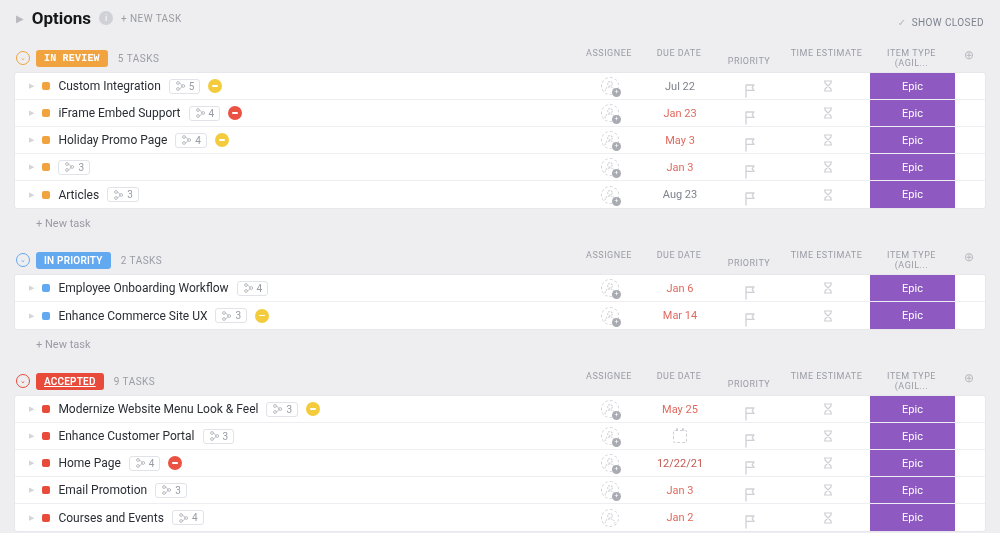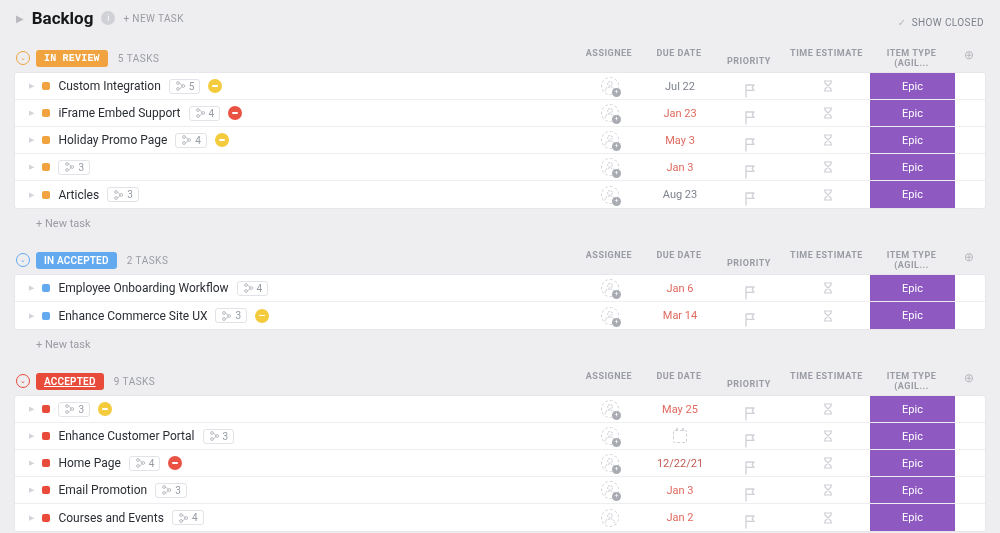--- a/index.html
+++ b/index.html
@@ -91,21 +91,20 @@
     font-size: 10px;
     color: #9a9ca5;
     letter-spacing: 0.5px;
   }
   .cols { margin-left: auto; display: flex; }
   .colh {
     font-size: 9px;
     color: #9a9ca5;
     letter-spacing: 0.5px;
     text-align: center;
-    font-weight: bold;
   }
   .w-assignee { width: 70px; }
   .w-due { width: 70px; }
   .w-priority { width: 70px; margin-top: 8px; }
   .w-time { width: 85px; }
   .w-type { width: 85px; }
   .w-add { width: 30px; }
   .add-col {
     color: #b8b9c0;
     font-size: 12px;
@@ -209,21 +208,21 @@
     padding: 8px 0 2px 22px;
   }
 </style>
 </head>
 <body>
 
 <div class="header">
   <div class="header-left">
     <div class="title-row">
       <span class="chev">▶</span>
-      <span class="page-title">Backlog</span>
+      <span class="page-title">Options</span>
       <span class="info-icon">i</span>
       <span class="new-task-top">+ NEW TASK</span>
     </div>
   </div>
   <div class="show-closed">
     <span class="check">✓</span>
     <span>SHOW CLOSED</span>
   </div>
 </div>
 
@@ -455,21 +454,21 @@
       </div>
       <div class="cell w-add"></div>
     </div>
       </div>
       <div class="new-task-row">+ New task</div>
     </div>
 
     <div class="section">
       <div class="sec-header">
         <span class="collapse blue">⌄</span>
-        <span class="pill blue">IN ACCEPTED</span>
+        <span class="pill blue">IN PRIORITY</span>
         <span class="task-count">2 TASKS</span>
 
     <div class="cols">
       <div class="colh w-assignee">ASSIGNEE</div>
       <div class="colh w-due">DUE DATE</div>
       <div class="colh w-priority">PRIORITY</div>
       <div class="colh w-time">TIME ESTIMATE</div>
       <div class="colh w-type">ITEM TYPE (AGIL...</div>
       <div class="add-col w-add">⊕</div>
     </div>
@@ -578,20 +577,21 @@
       <div class="colh w-type">ITEM TYPE (AGIL...</div>
       <div class="add-col w-add">⊕</div>
     </div>
       </div>
       <div class="rows">
 
     <div class="row">
       <div class="row-left">
         <span class="tri">▶</span>
         <span class="sq red"></span>
+        <span class="task-name">Modernize Website Menu Look &amp; Feel</span>
         <span class="sub-badge">
           <svg width="11" height="12" viewBox="0 0 11 12">
                 <use href="#branch-icon"></use>
               </svg>
           <span>3</span>
         </span>
         <span class="status-dot yellow">
               <span class="bar"></span>
             </span>
       </div>

